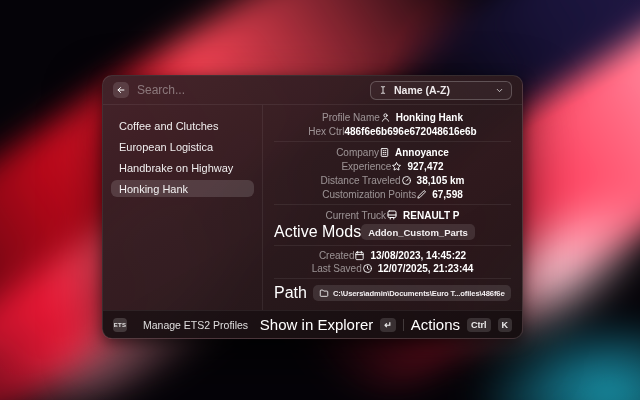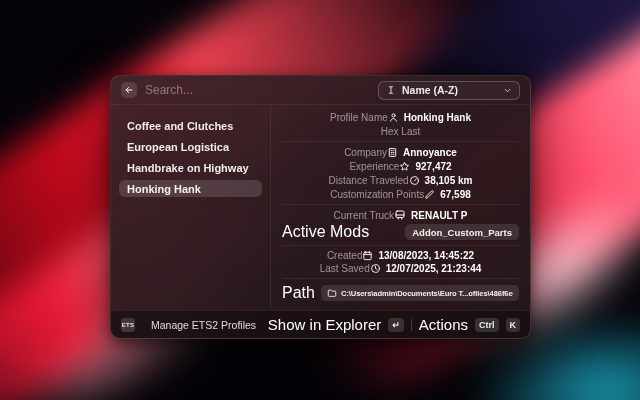--- a/index.html
+++ b/index.html
@@ -23,21 +23,21 @@
   .b5{width:660px;height:165px;left:310px;top:135px;transform:rotate(-33deg);
       background:linear-gradient(90deg,rgba(60,4,10,0) 0%,#ff2845 32%,#ff6d83 58%,#ffb7c6 82%,rgba(80,10,20,0) 100%);}
   .b6{width:250px;height:115px;left:475px;top:265px;transform:rotate(-33deg);border-radius:50%;
       background:radial-gradient(closest-side,#ffe0e8,rgba(255,224,232,0));opacity:.95;}
   .b7{width:280px;height:160px;left:520px;top:365px;border-radius:50%;
       background:radial-gradient(closest-side,#2aa6bd,rgba(42,166,189,0));opacity:.95;}
   .vignette{position:absolute;inset:0;background:radial-gradient(120% 110% at 50% 45%,rgba(0,0,0,0) 55%,rgba(0,0,0,.45) 100%);}
 
   
   .window{
-    position:absolute;left:110px;top:75px;width:421px;height:264px;
+    position:absolute;left:102px;top:75px;width:421px;height:264px;
     border-radius:10px;overflow:hidden;
     background:linear-gradient(150deg,rgba(64,36,42,.97) 0%,rgba(48,28,32,.97) 38%,rgba(31,20,22,.98) 100%);
     border:1px solid rgba(255,255,255,.10);
     box-shadow:0 22px 55px rgba(0,0,0,.65),0 4px 14px rgba(0,0,0,.5);
     display:flex;flex-direction:column;box-sizing:border-box;
     color:#fff;
   }
   
   .hdr{height:28px;flex:0 0 28px;display:flex;align-items:center;gap:8px;
        padding:0 10px;border-bottom:1px solid rgba(255,255,255,.07);}
@@ -48,33 +48,33 @@
   .search::placeholder{color:rgba(255,255,255,.38);}
   .dropdown{height:19px;box-sizing:border-box;display:flex;align-items:center;gap:6px;
        border:1px solid rgba(255,255,255,.22);border-radius:6px;background:rgba(255,255,255,.04);
        padding:0 7px;width:142px;cursor:pointer;flex:0 0 auto;}
   .dropdown .dlabel{font-size:10.5px;font-weight:700;color:#efeaec;flex:1;}
   
   .main{flex:1;display:flex;min-height:0;}
   .sidebar{width:160px;flex:0 0 160px;box-sizing:border-box;padding:12px 8px 0 8px;
        border-right:1px solid rgba(255,255,255,.07);}
   .item{height:17px;margin-bottom:4px;display:flex;align-items:center;
-       padding:0 8px;border-radius:6px;font-size:11px;font-weight:700;
+       padding:0 8px;border-radius:6px;font-size:11px;font-weight:400;
        color:rgba(255,255,255,.92);cursor:pointer;white-space:nowrap;}
   .item.sel{background:rgba(255,255,255,.14);}
   .details{flex:1;box-sizing:border-box;padding:5px 11px 4px 11px;display:flex;
        flex-direction:column;min-width:0;}
   .row{display:flex;align-items:center;justify-content:center;min-height:14px;}
   .row .lbl{font-size:10px;color:rgba(255,255,255,.52);white-space:nowrap;}
   .val{display:flex;align-items:center;gap:5px;font-size:10px;font-weight:700;color:#fff;white-space:nowrap;}
   .sep{border-top:1px solid rgba(255,255,255,.07);margin:3px 0;}
   .badge{background:rgba(255,255,255,.11);border-radius:5px;padding:2.5px 7px;
        font-size:9.5px;font-weight:700;color:#f4f0f2;white-space:nowrap;}
   .mods{display:flex;flex-direction:column;align-items:flex-end;gap:11px;padding:2px 0;}
-  .modsrow{display:flex;align-items:center;justify-content:space-between;}
+  .modsrow{display:flex;align-items:center;}
   .pathrow{display:flex;align-items:center;gap:6px;margin-top:2px;}
   .pathbadge{flex:1;min-width:0;display:flex;align-items:center;gap:4px;
        background:rgba(255,255,255,.11);border-radius:5px;padding:3px 6px;}
   .pathtext{font-size:7.6px;font-weight:700;letter-spacing:-.1px;color:#f4f0f2;
        white-space:nowrap;overflow:hidden;}
   
   .ftr{height:27px;flex:0 0 27px;display:flex;align-items:center;justify-content:space-between;
        padding:0 10px;border-top:1px solid rgba(255,255,255,.07);background:rgba(16,11,13,.55);}
   .fleft{display:flex;align-items:center;gap:16px;}
   .logo{width:14px;height:14px;border-radius:4px;background:rgba(255,255,255,.16);
@@ -150,21 +150,24 @@
             <svg width="11" height="11" viewBox="0 0 24 24" fill="none" stroke="#fff" stroke-width="2" stroke-linecap="round">
                 <circle cx="12" cy="7.5" r="3.5"></circle>
                 <path d="M5.5 20c1.2-3.9 4-5.6 6.5-5.6s5.3 1.7 6.5 5.6"></path>
               </svg>
           </span>
           <span>Honking Hank</span>
         </span>
       </div>
 
       <div class="row">
-        <span class="lbl">Hex Last</span>
+        <span class="lbl">Hex Ctrl</span>
+        <span class="val">
+            <span>486f6e6b696e672048616e6b</span>
+          </span>
       </div>
 
       <div class="sep"></div>
 
       <div class="row">
         <span class="lbl">Company</span>
         <span class="val">
           <span class="ico">
             <svg width="11" height="11" viewBox="0 0 24 24" fill="none" stroke="#fff" stroke-width="2" stroke-linecap="round">
                 <rect x="5" y="3.5" width="14" height="17" rx="1.5"></rect>

